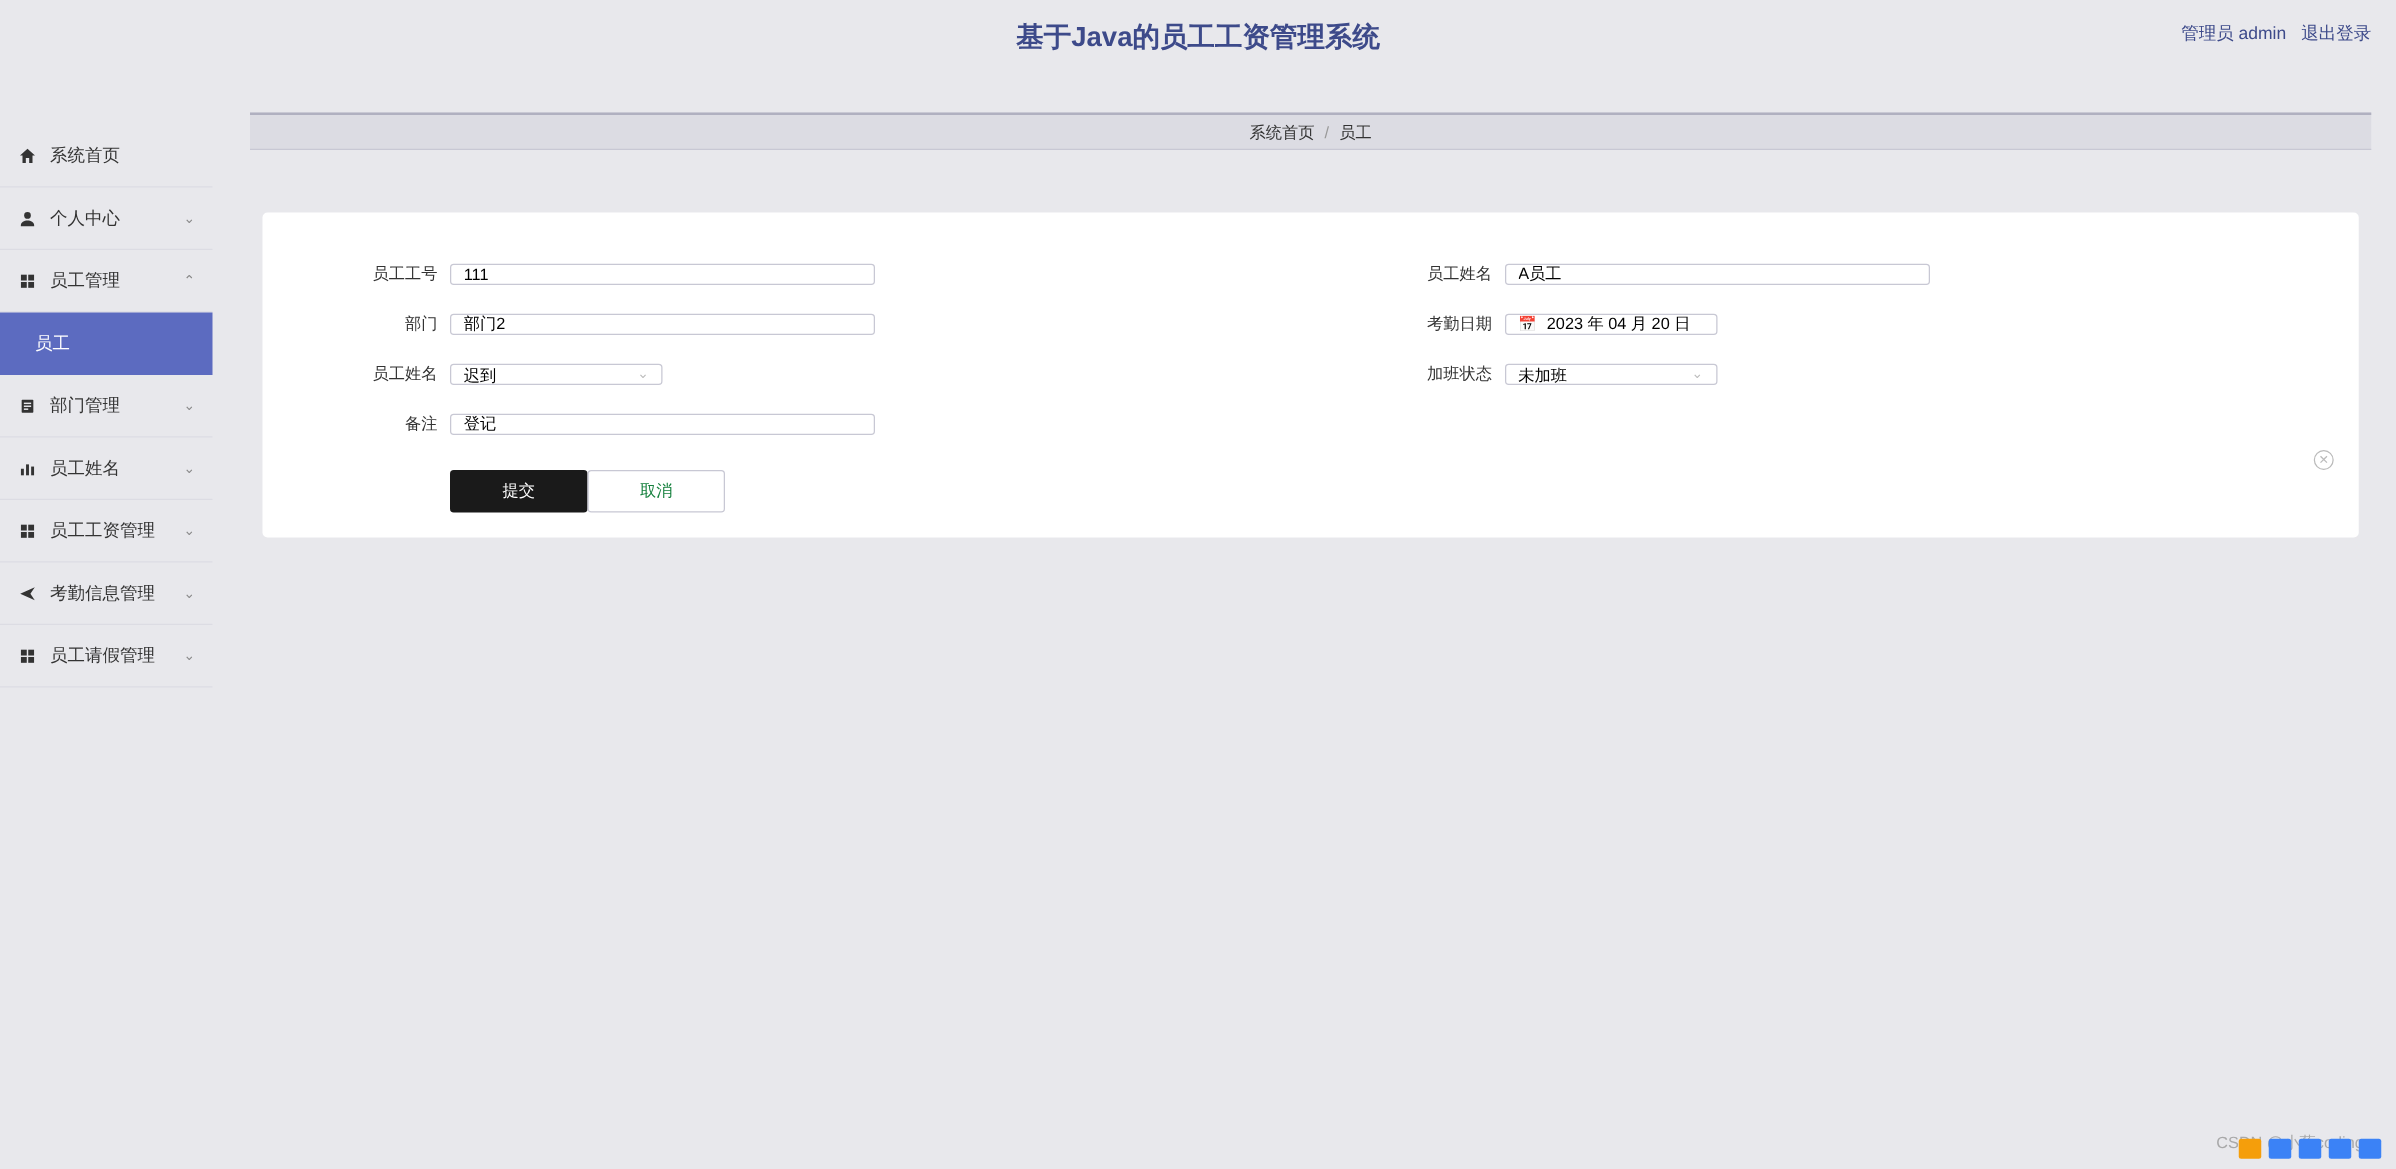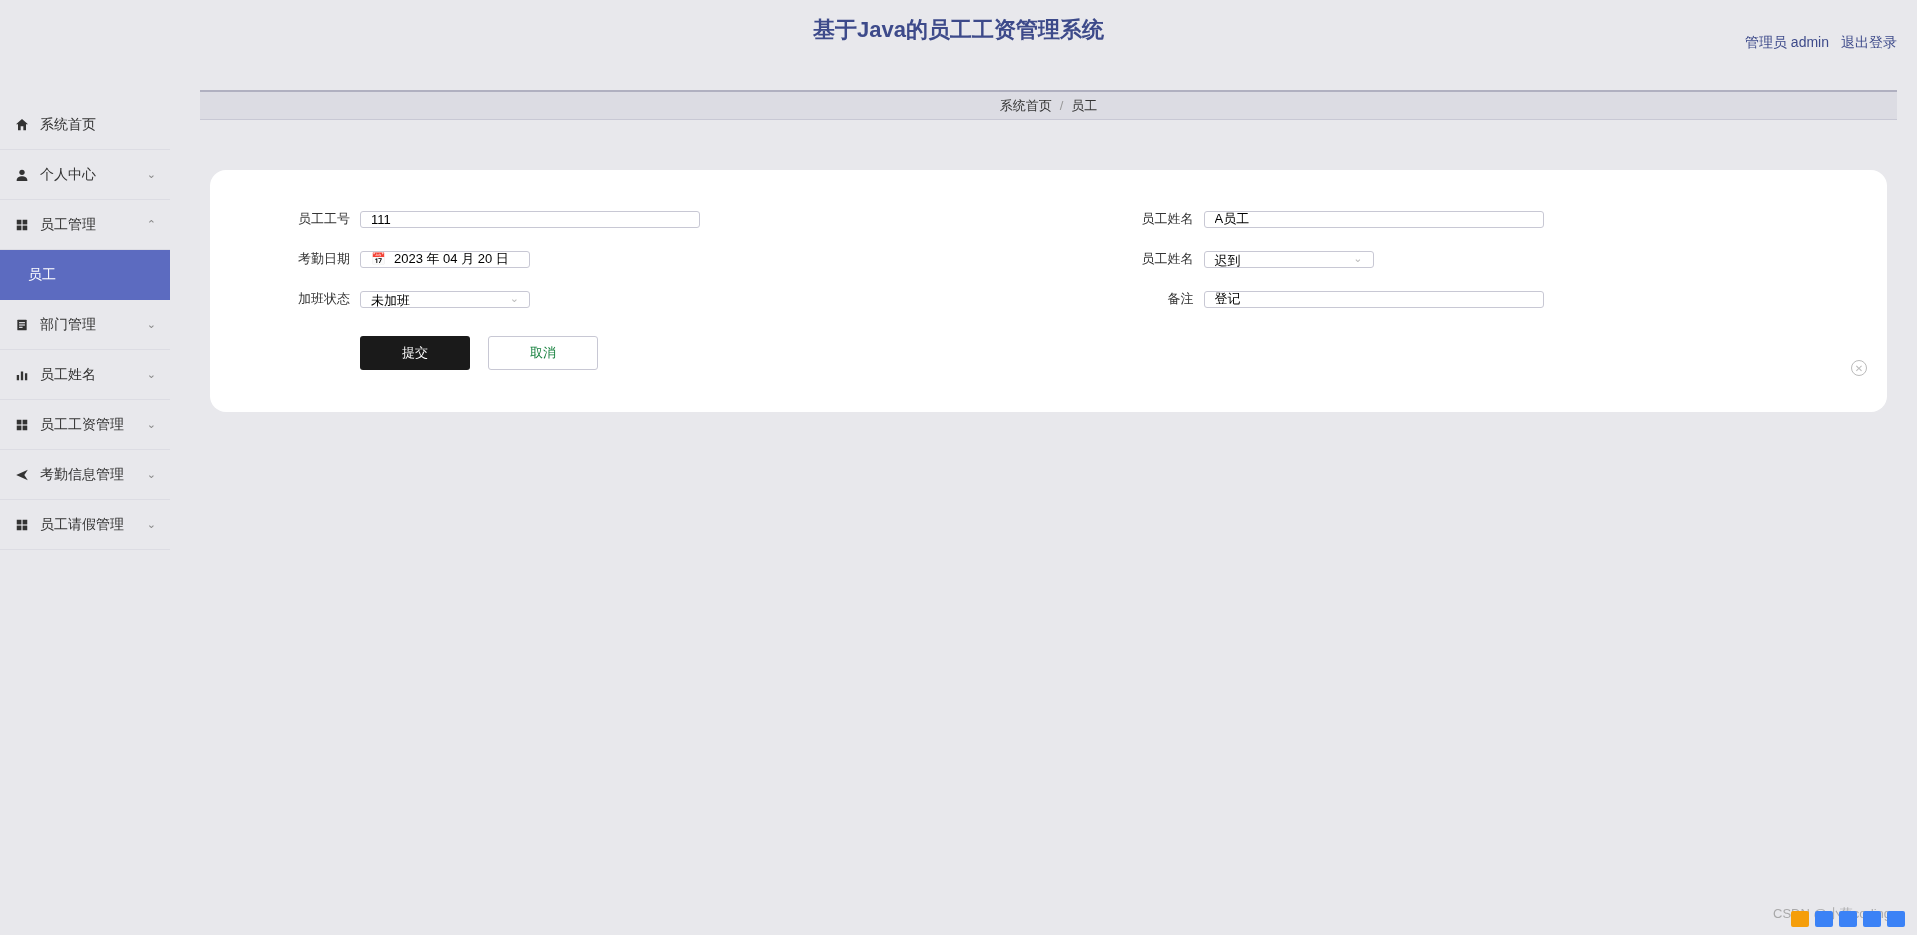--- a/index.html
+++ b/index.html
@@ -30,21 +30,20 @@
       position: absolute;
       right: 20px;
       top: 18px;
       display: flex;
       gap: 12px;
     }
     .header-right span {
       color: #3d4a8a;
       font-size: 14px;
       cursor: pointer;
-      margin-top: 16px;
     }
     .layout {
       display: flex;
       height: calc(100% - 60px);
     }
     .sidebar {
       width: 170px;
       padding-top: 40px;
     }
     .menu-item {
@@ -93,22 +92,22 @@
       font-size: 13px;
       color: #333;
       margin-bottom: 50px;
     }
     .breadcrumb .sep {
       margin: 0 8px;
       color: #999;
     }
     .form-card {
       background: #fff;
-      border-radius: 16px;
-      padding: 40px 60px 42px 60px;
+      border-radius: 4px;
+      padding: 40px 60px 20px 60px;
       margin: 0 10px;
       position: relative;
     }
     .form-grid {
       display: grid;
       grid-template-columns: 1fr 1fr;
       gap: 22px 130px;
     }
     .form-row {
       display: flex;
@@ -150,21 +149,20 @@
       font-size: 12px;
     }
     .select-arrow {
       color: #bbb;
       font-size: 11px;
     }
     .form-actions {
       margin-top: 28px;
       margin-left: 90px;
       display: flex;
-      gap: 18px;
     }
     .btn {
       width: 110px;
       height: 34px;
       border-radius: 3px;
       font-size: 13px;
       cursor: pointer;
       display: flex;
       align-items: center;
       justify-content: center;
@@ -343,20 +341,24 @@
         <div class="form-row">
           <label class="form-label">员工工号</label>
           <input class="form-input" value="111" style="">
         </div>
 
         <div class="form-row">
           <label class="form-label">员工姓名</label>
           <input class="form-input" value="A员工" style="">
         </div>
 
+        <div class="form-row">
+          <label class="form-label">部门</label>
+          <input class="form-input" value="部门2" style="">
+        </div>
 
 
         <div class="form-row">
           <label class="form-label">考勤日期</label>
           <div class="form-input date">
             <span class="date-icon">📅</span>
             <span>2023 年 04 月 20 日</span>
           </div>
         </div>
 

